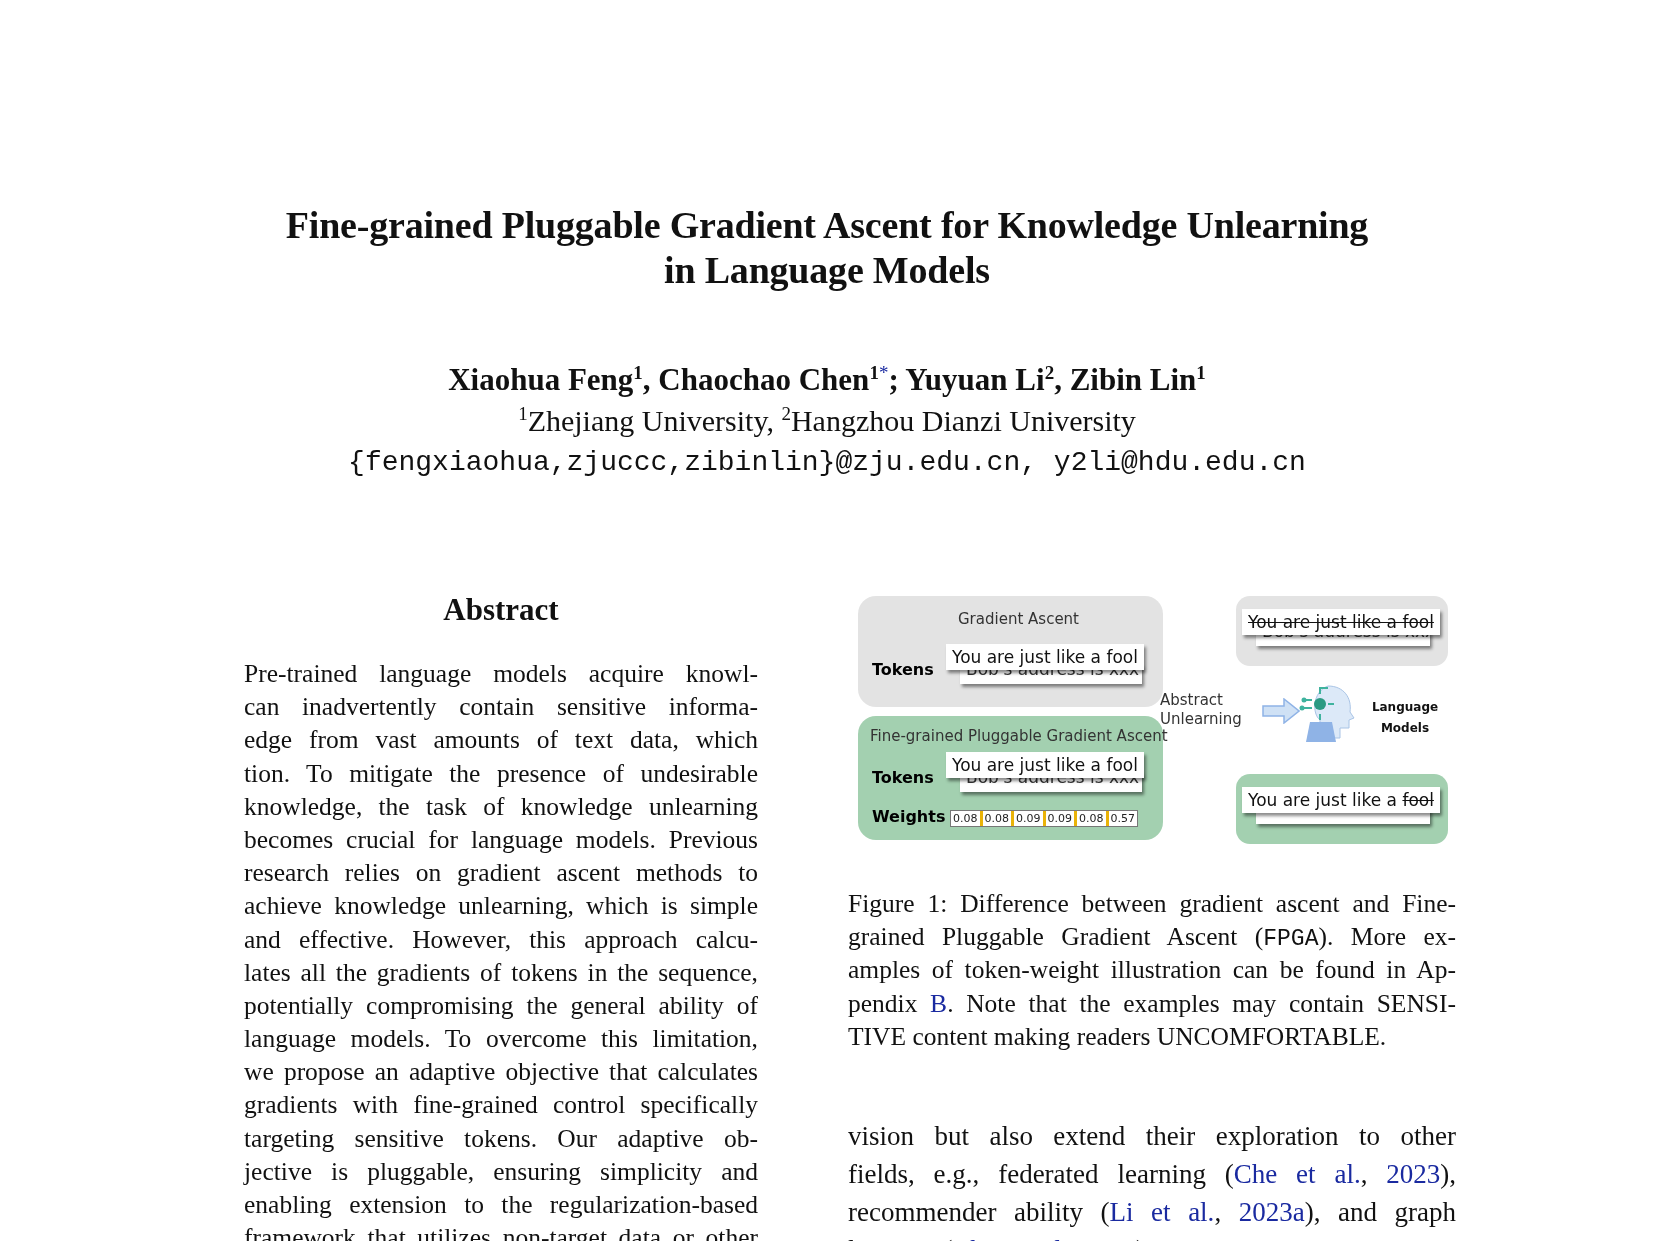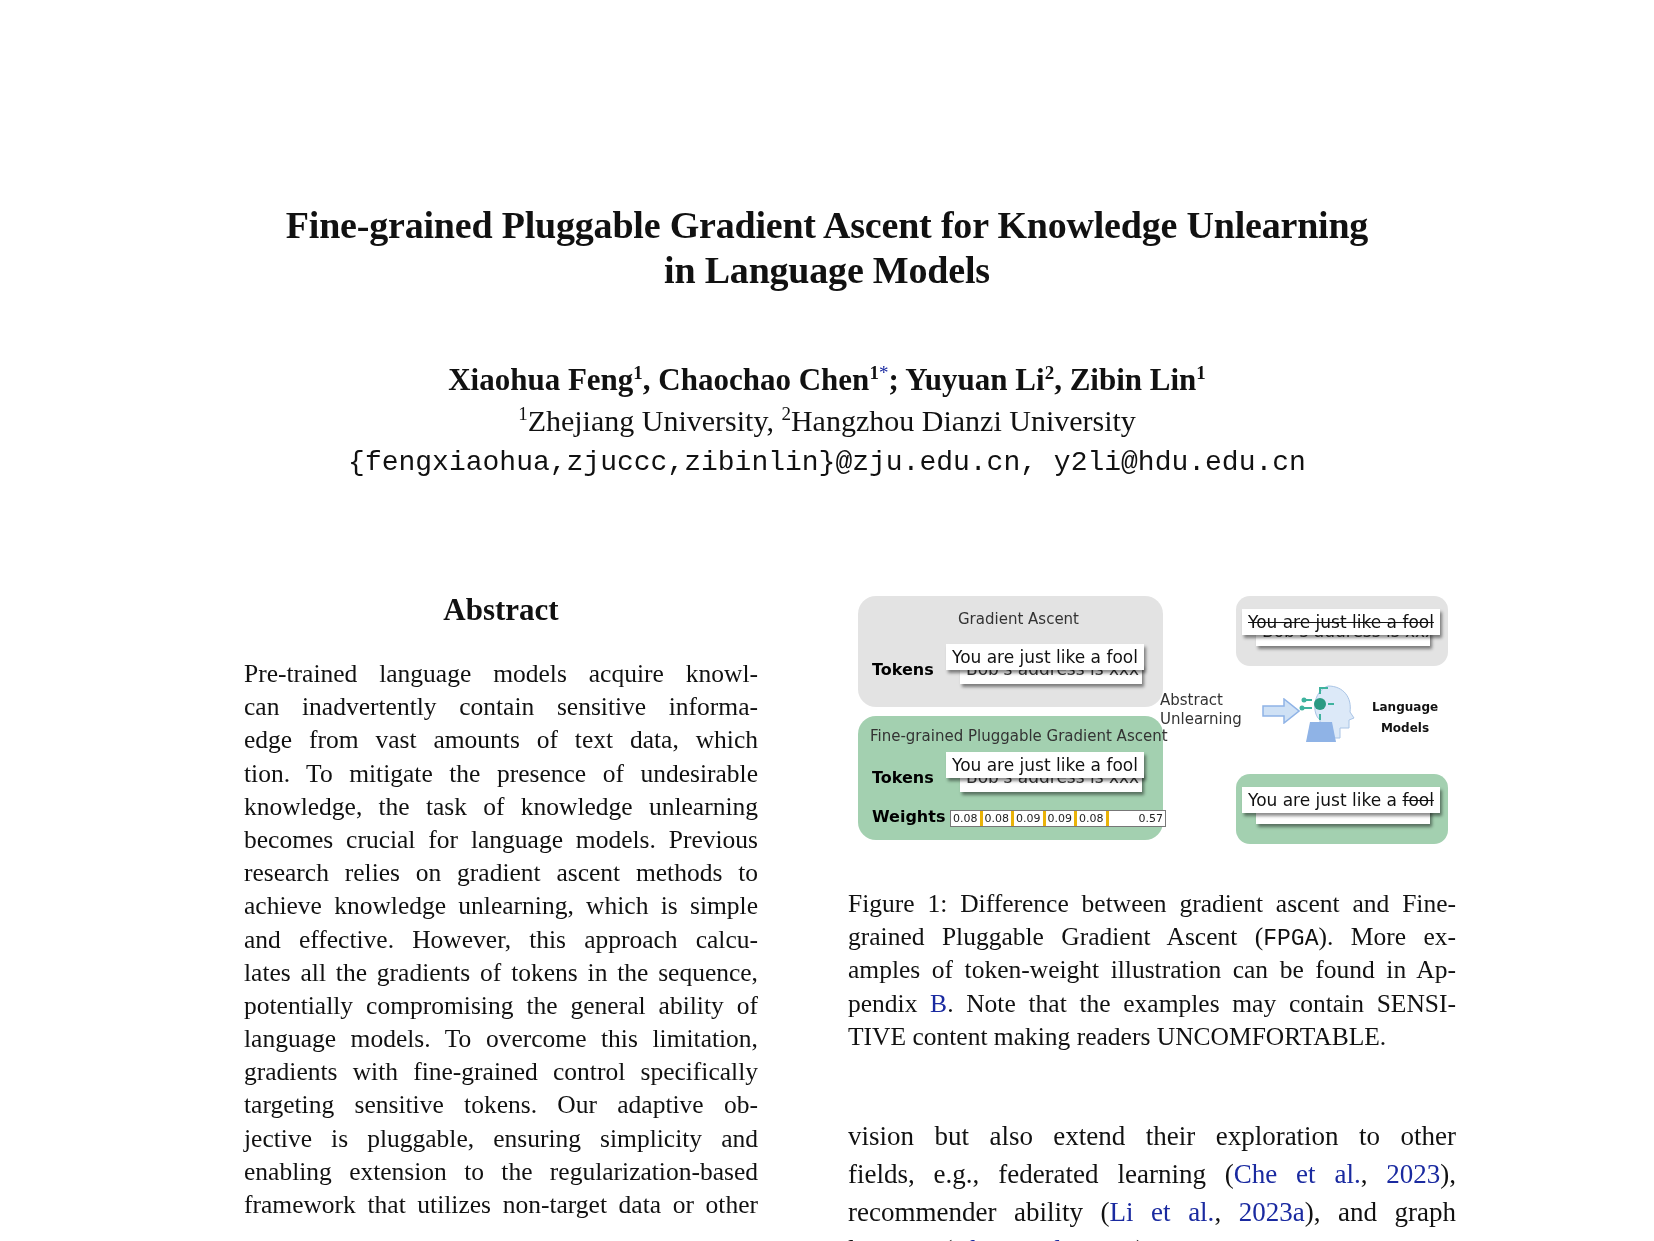--- a/index.html
+++ b/index.html
@@ -18,21 +18,21 @@
     .gray { background:#e3e3e3; }
     .green { background:#a3d0b0; }
     .ptitle { position:absolute; font-size:15px; color:#333; white-space:nowrap; }
     .lbl { position:absolute; font-size:16px; font-weight:bold; color:#000000; }
     .card { position:absolute; background:#fff; font-size:17px; color:#111; padding:0 6px; box-shadow:2px 3px 3px rgba(0,0,0,0.45); white-space:nowrap; line-height:26px; height:26px; }
     .card.back { color:#333; line-height:18px; height:20px; overflow:hidden; }
     .card.back span { position:relative; top:-4px; }
     .strike { text-decoration:line-through; }
     .weights { position:absolute; display:flex; border:1px solid #777; background:#fff; }
     .weights div { font-size:11px; padding:1px 2px; border-right:3px solid #eab308; color:#222; }
-    .weights div:last-child { border-right:none;margin-left:28px; }
+    .weights div:last-child { border-right:none; }
     .ku { position:absolute; font-size:15px; color:#333; line-height:19px; }
     .lm { position:absolute; font-size:12px; font-weight:bold; text-align:center; line-height:21px; }
     .caption { position:absolute; left:848px; width:608px; top:887px; font-size:25.5px; line-height:33.2px; }
     .cap-line { display:block; text-align:justify; text-align-last:justify; white-space:nowrap; height:33.2px; }
     .cap-line.last { text-align-last:left; }
     .mono { font-family:"Liberation Mono", monospace; font-size:23px; }
     .link { color:#1a2aa0; }
     .body2 { position:absolute; left:848px; width:608px; top:1117px; font-size:27px; line-height:38px; }
     .b2-line { display:block; text-align:justify; text-align-last:justify; white-space:nowrap; height:38px; }
   </style>
@@ -62,20 +62,21 @@
   <span class="abs-line">edge from vast amounts of text data, which</span>
   <span class="abs-line">tion. To mitigate the presence of undesirable</span>
   <span class="abs-line">knowledge, the task of knowledge unlearning</span>
   <span class="abs-line">becomes crucial for language models. Previous</span>
   <span class="abs-line">research relies on gradient ascent methods to</span>
   <span class="abs-line">achieve knowledge unlearning, which is simple</span>
   <span class="abs-line">and effective. However, this approach calcu-</span>
   <span class="abs-line">lates all the gradients of tokens in the sequence,</span>
   <span class="abs-line">potentially compromising the general ability of</span>
   <span class="abs-line">language models. To overcome this limitation,</span>
+  <span class="abs-line">we propose an adaptive objective that calculates</span>
   <span class="abs-line">gradients with fine-grained control specifically</span>
   <span class="abs-line">targeting sensitive tokens. Our adaptive ob-</span>
   <span class="abs-line">jective is pluggable, ensuring simplicity and</span>
   <span class="abs-line">enabling extension to the regularization-based</span>
   <span class="abs-line">framework that utilizes non-target data or other</span>
 </div>
 
 <div class="fig">
 
   <div class="panel gray" style="left:8px; top:4px; width:305px; height:111px;">

